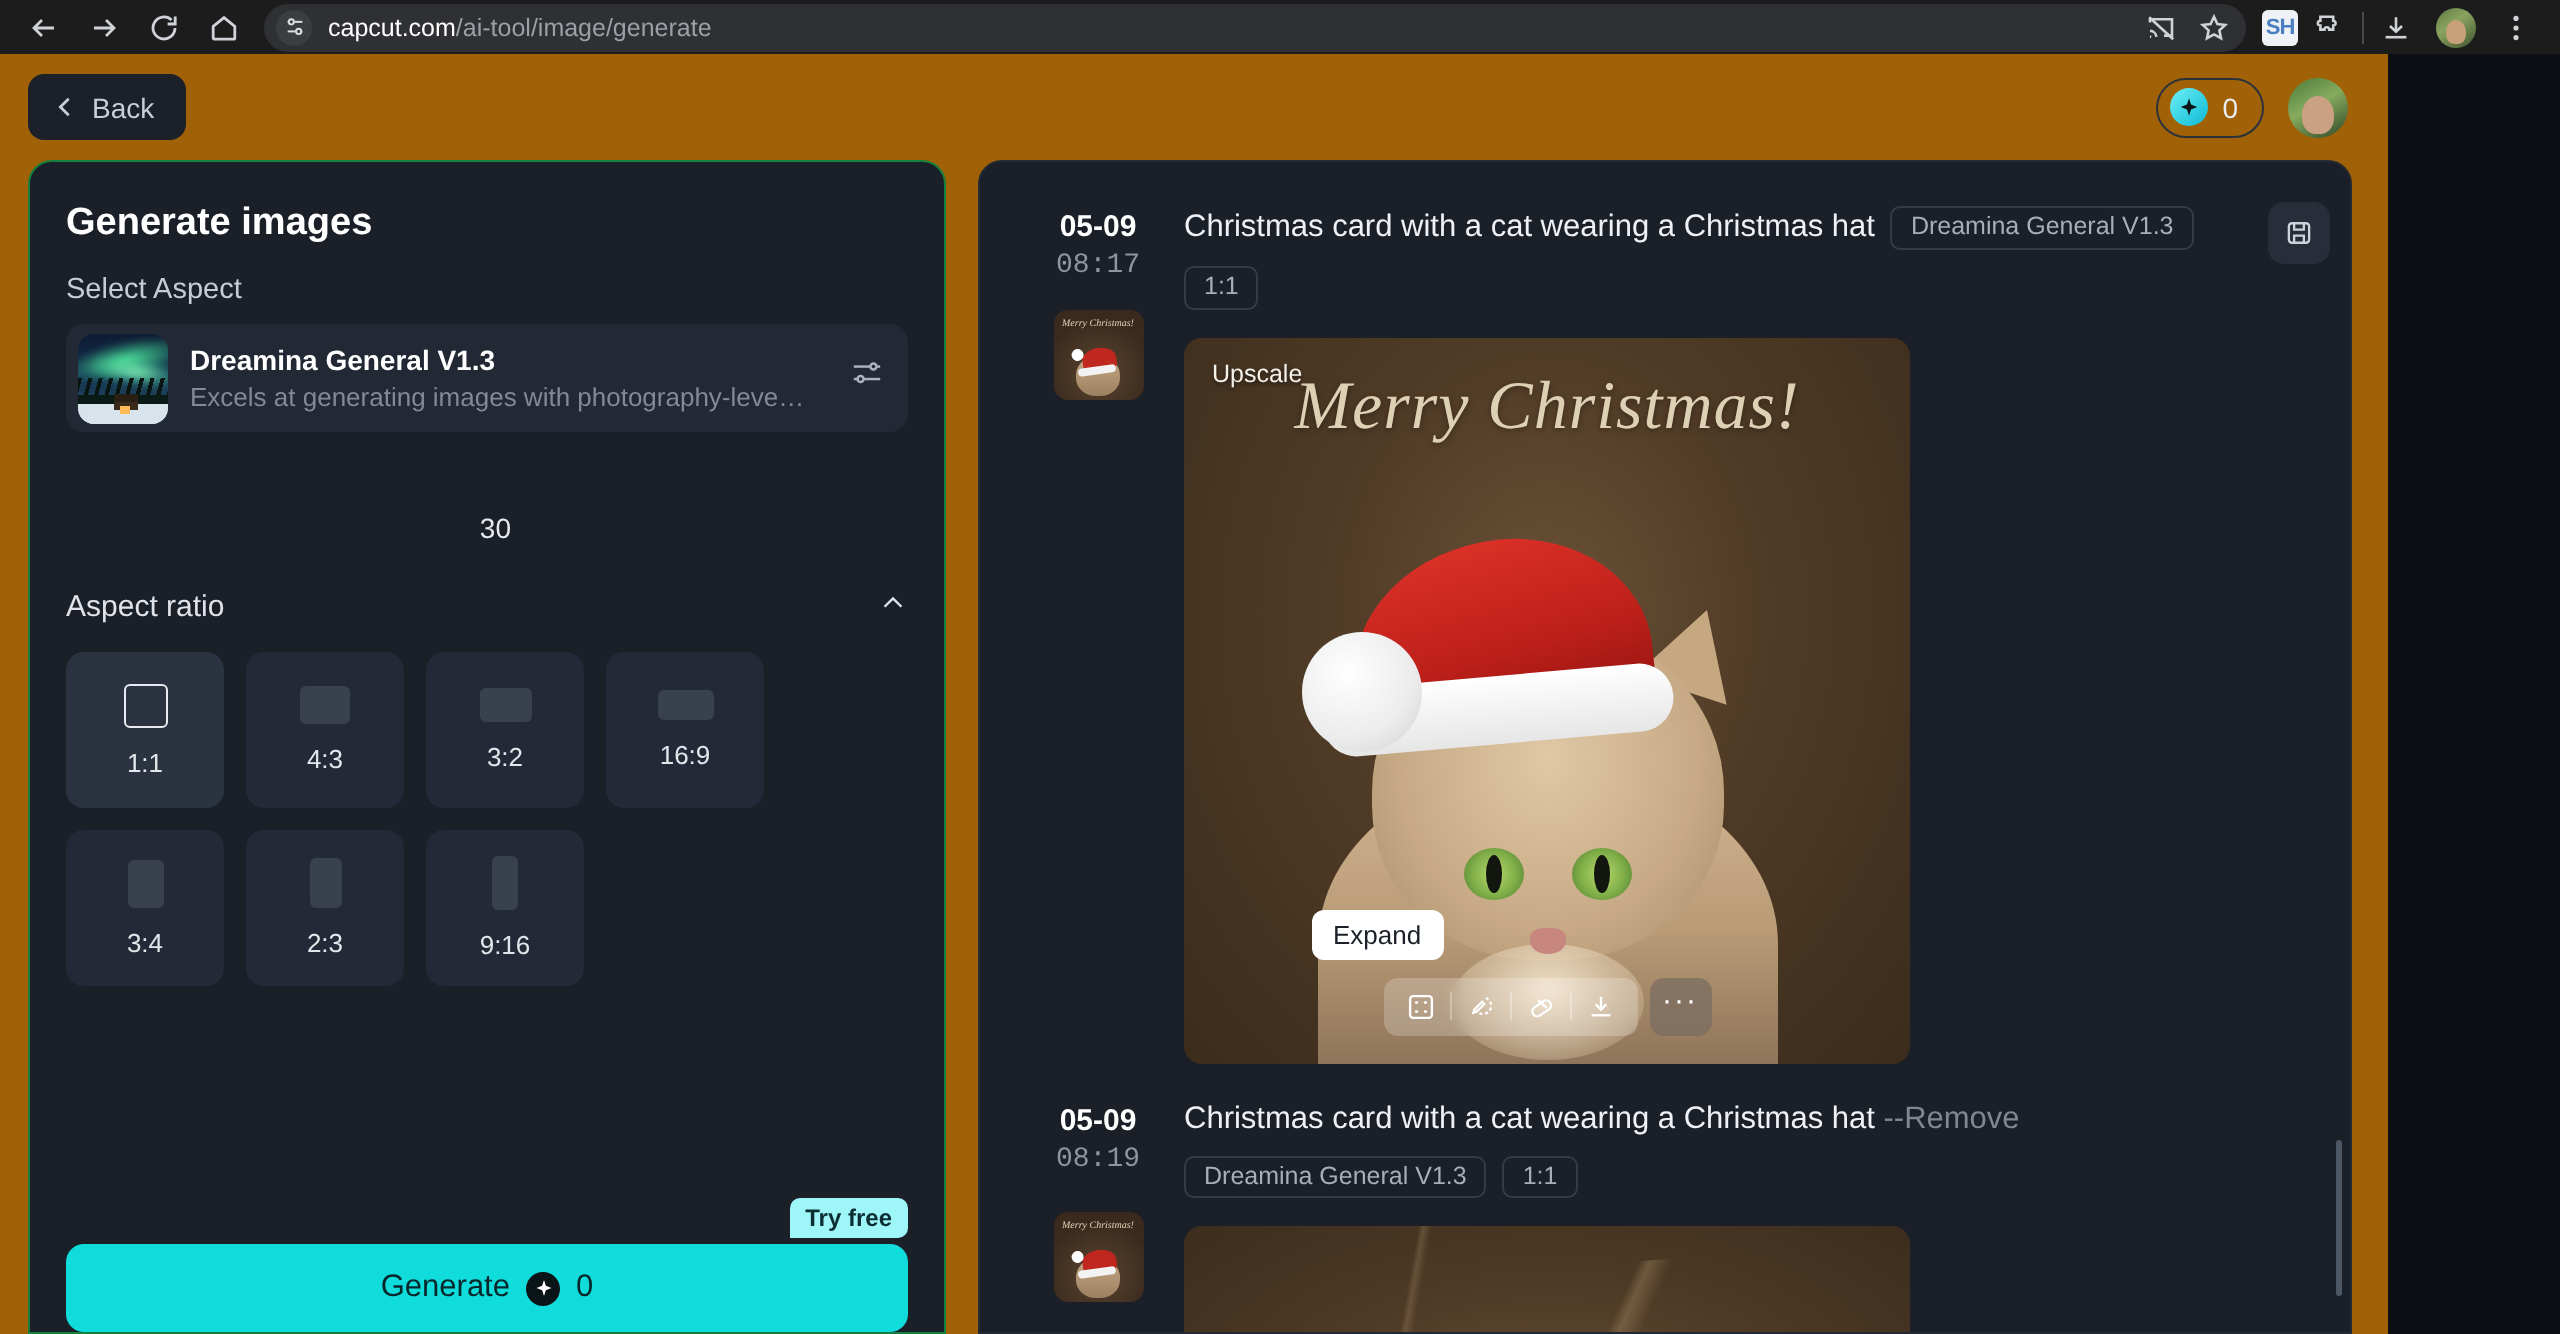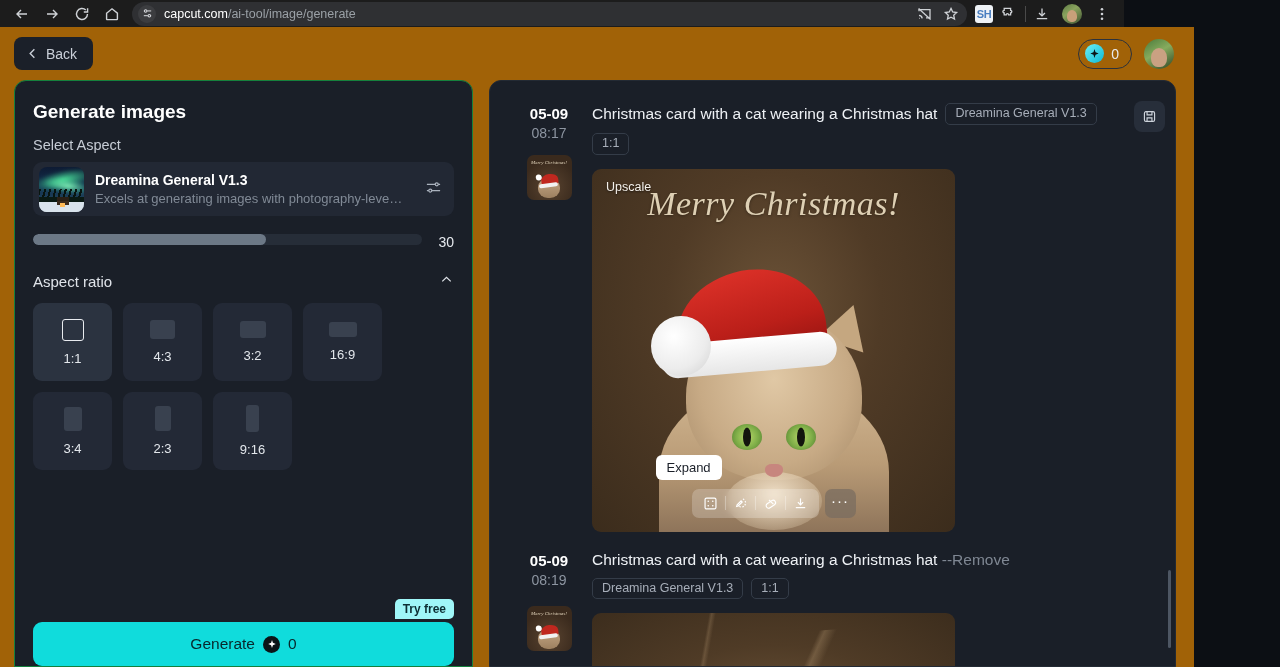--- a/index.html
+++ b/index.html
@@ -5,21 +5,21 @@
   * { box-sizing: border-box; margin: 0; padding: 0; }
   html, body {
     width: 1280px; height: 667px;
     background: #0c0f14;
     font-family: "Liberation Sans", sans-serif;
     overflow: hidden;
   }
 
   
   .browser-bar {
-    height: 27px; width: 1124px;
+    height: 27px; width: 1280px;
     background: #1c1c1c;
     display: flex; align-items: center;
     padding: 0 8px; gap: 2px;
   }
   .nav-btn {
     width: 28px; height: 24px;
     display: flex; align-items: center; justify-content: center;
     color: #cfd2d6; flex: none;
   }
   .nav-btn svg { display:block; }
@@ -160,21 +160,21 @@
   .model-desc {
     font-size: 13px; color: #818a96; line-height: 1.35;
     white-space: nowrap; overflow: hidden; text-overflow: ellipsis; max-width: 310px;
   }
   .model-settings-icon { margin-left: auto; color:#aab2bd; flex:none; }
   .info-circle {
     width: 13px; height: 13px; border: 1px solid #8b949f; border-radius: 50%;
     font-size: 9px; color: #8b949f; display:flex; align-items:center; justify-content:center;
     font-style: italic; font-family: "Liberation Serif", serif;
   }
-  .slider-row { display: flex; gap: 8px; margin-bottom: 22px; }
+  .slider-row { display: flex; align-items: center; gap: 22px; margin-bottom: 22px; flex-direction: column; }
   .slider-track {
     flex: 1; height: 11px; background: #262d38; border-radius: 6px;
     position: relative; overflow: hidden;
   }
   .slider-fill { position:absolute; left:0; top:0; bottom:0; background: #6c7886; border-radius: 6px; }
   .slider-value { font-size: 14px; color: #e6e9ee; width: 24px; text-align: right; }
   .aspect-header {
     display: flex; align-items: center; justify-content: space-between;
     font-size: 15px; color: #dfe3e9; margin-bottom: 13px;
   }
@@ -210,21 +210,21 @@
   .right-panel {
     flex: 1; background: #1a1f28;
     border: 1px solid #232a34;
     border-radius: 12px 12px 0 0;
     position: relative; overflow: hidden;
     padding: 0 0 0 16px;
   }
   .result { display: flex; gap: 0; padding-top: 22px; position: relative; }
   .result-meta { width: 86px; flex: none; text-align: center; padding-top: 2px; }
   .result-date { font-size: 15px; font-weight: bold; color: #ffffff; }
-  .result-time { font-size: 14px; color: #8d95a1; margin-top: 3px; }
+  .result-time { font-size: 14px; color: #8d95a1; margin-top: 3px; font-family: Liberation Mono, monospace; }
   .result-thumb {
     width: 45px; height: 45px; border-radius: 7px; margin: 14px auto 0;
     position: relative; overflow: hidden;
     background: radial-gradient(circle at 50% 70%, #5a4430 0%, #3a2a1d 70%);
   }
   .thumb-text {
     position:absolute; top:5px; left:0; width:100%; text-align:center;
     font-size: 5px; color:#e2d4bb; font-family:"Liberation Serif", serif; font-style: italic;
   }
   .thumb-cat {

